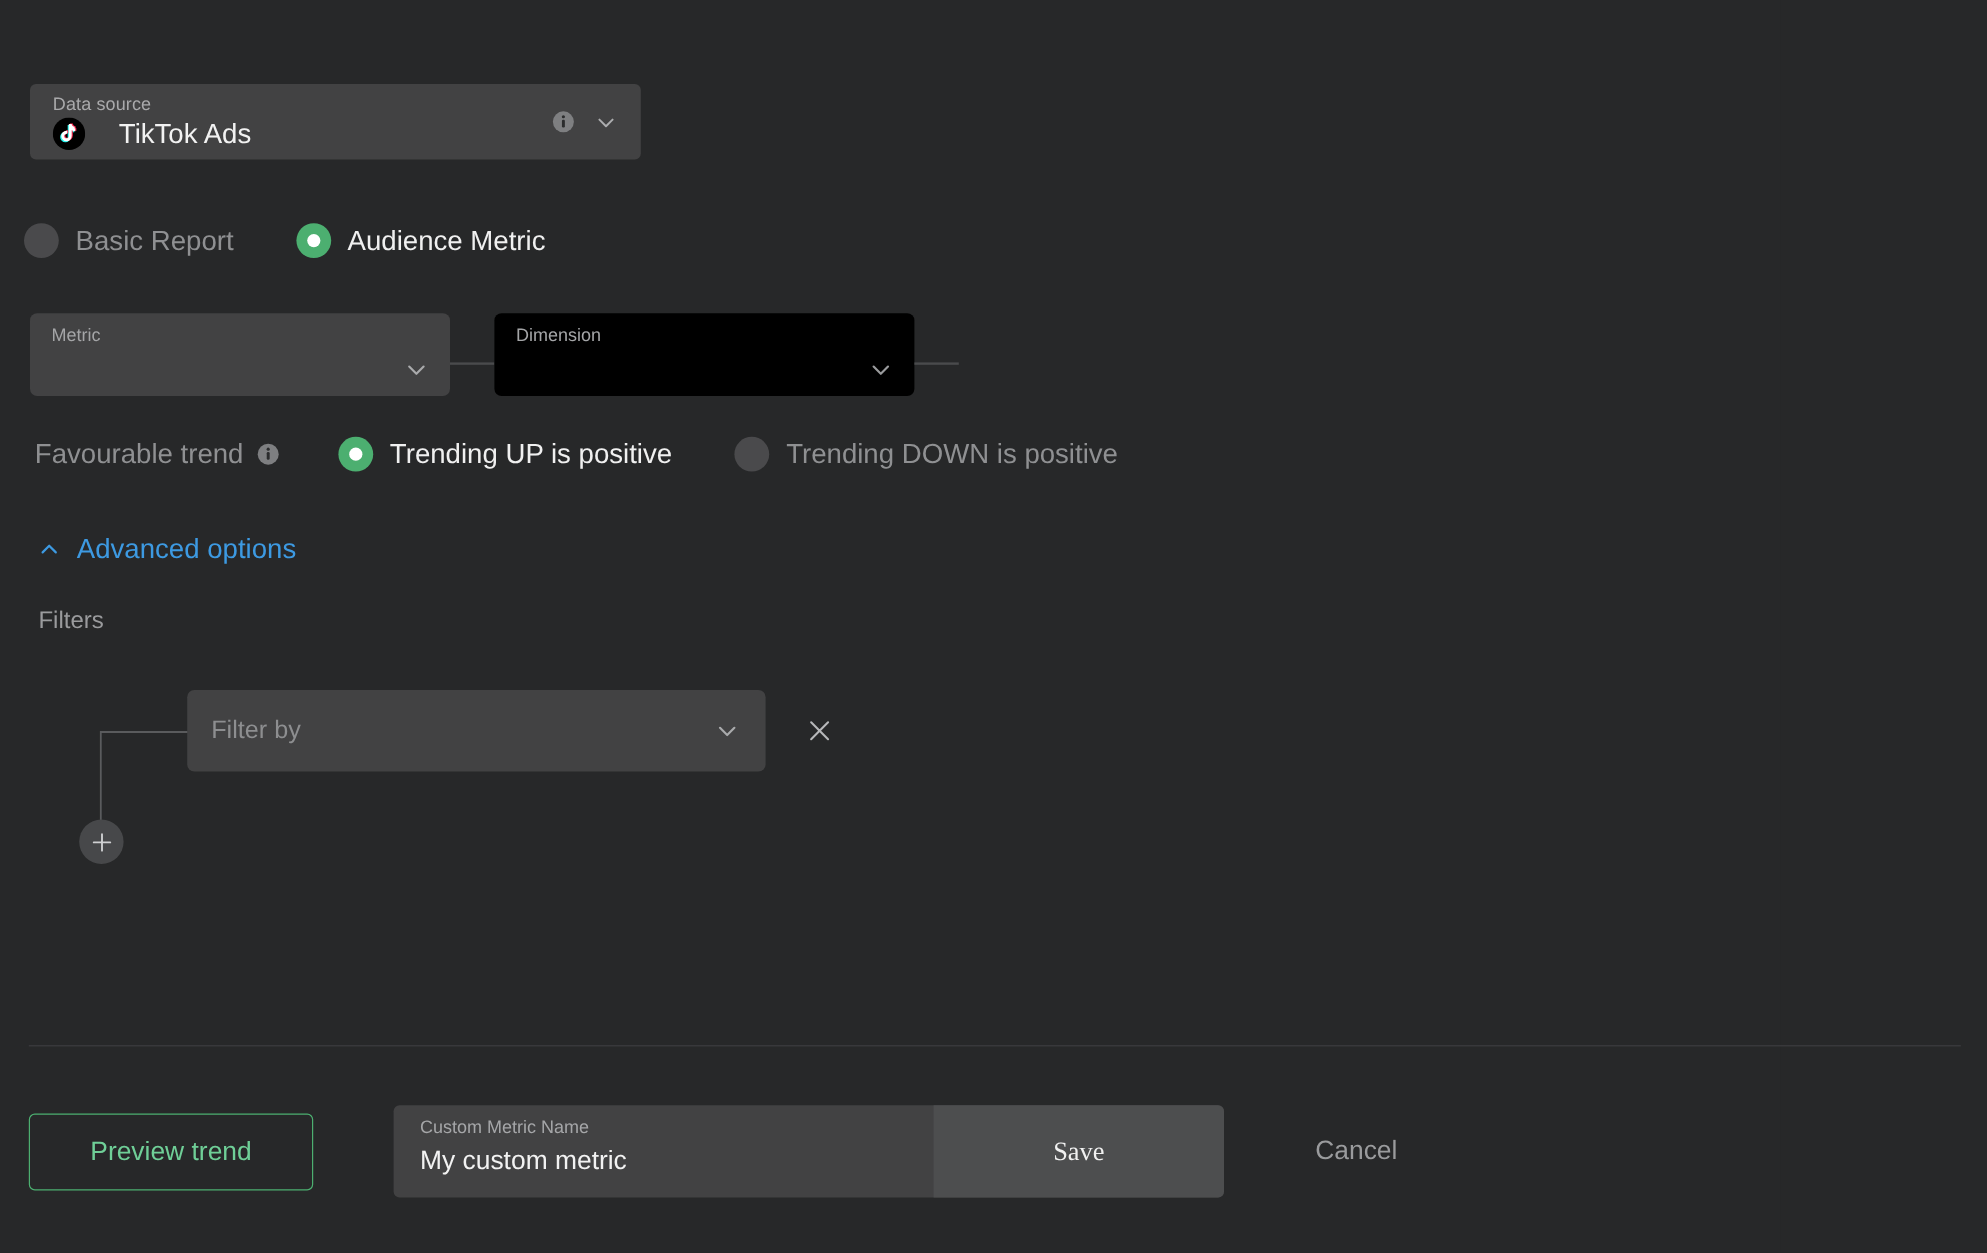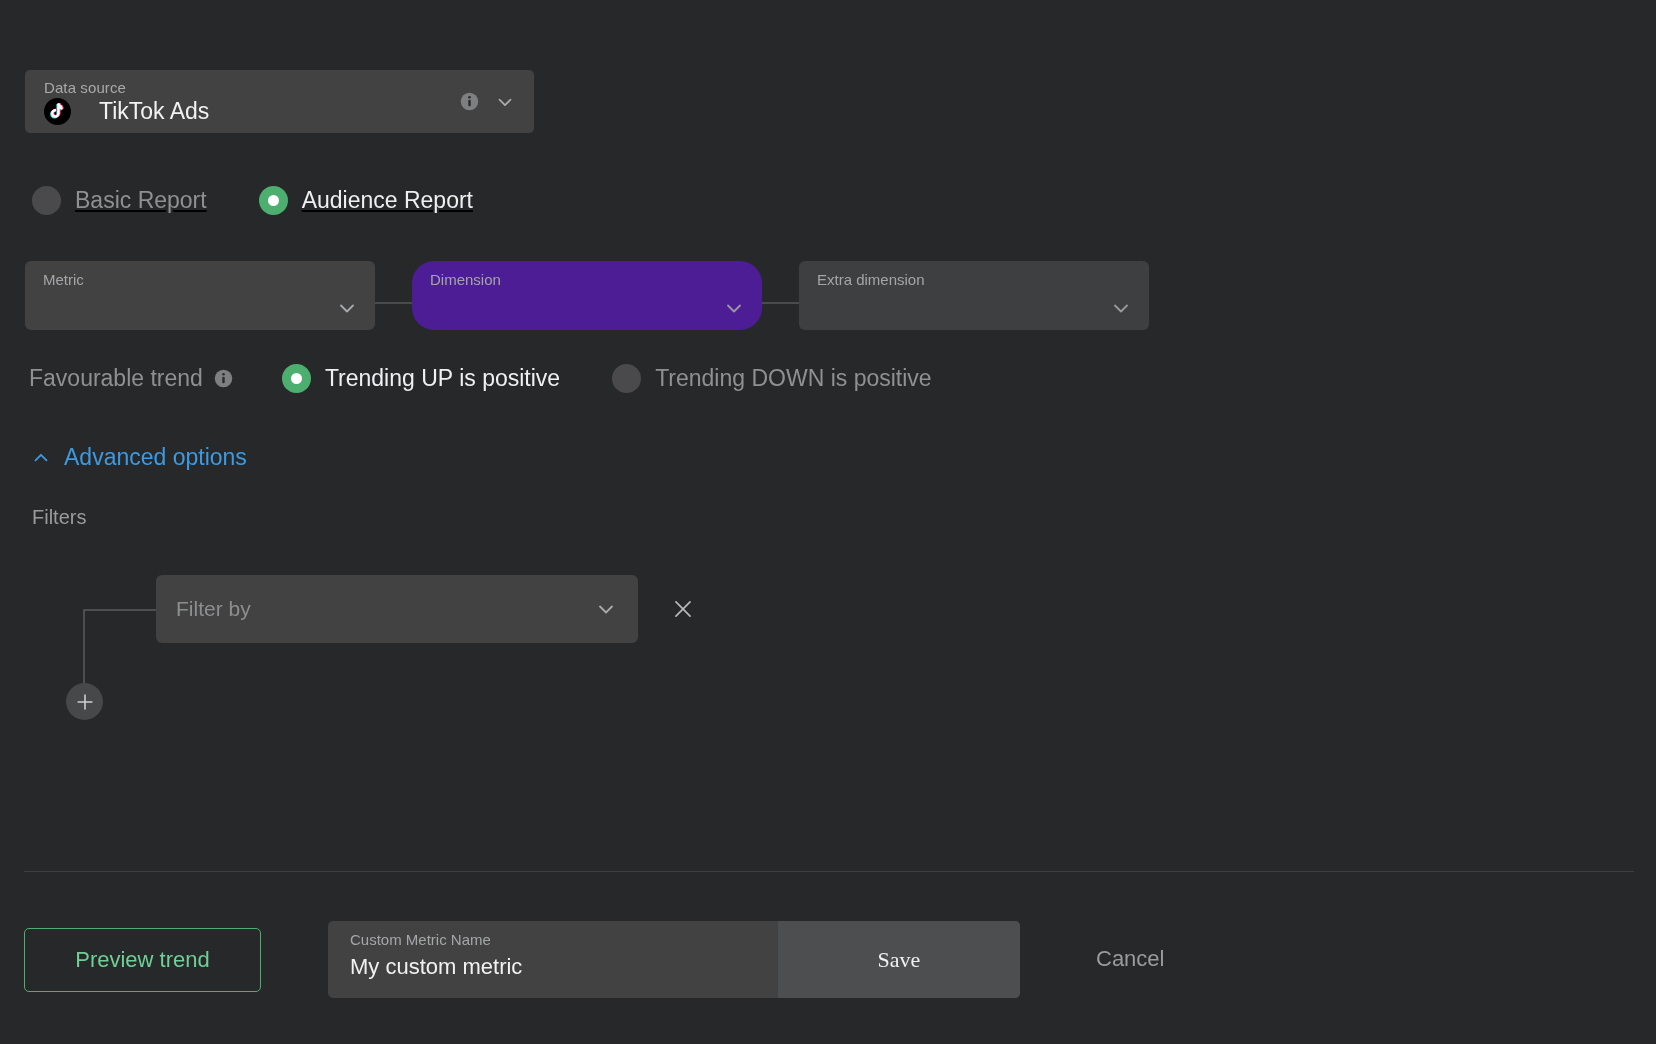--- a/index.html
+++ b/index.html
@@ -45,31 +45,31 @@
     display: flex; align-items: center; justify-content: center;
   }
   .radio-dot.on { background: #4caf70; }
   .radio-dot.on::after {
     content: ""; width: 11px; height: 11px;
     border-radius: 50%; background: #ffffff;
   }
   .radio-label { margin-left: 14px; font-size: 23px; color: #f0f0f0; white-space: nowrap; }
   .radio-label.dim { color: #8f9092; }
 
-  #report-type-row { left: 32px; top: 186px; text-decoration: underline; }
+  #report-type-row { left: 20px; top: 186px; }
   #report-type-row .radio-group + .radio-group { margin-left: 52px; }
 
   
   .selects { position: absolute; left: 25px; top: 261px; display: flex; align-items: flex-start; }
   .select {
     position: relative; height: 69px;
     background: #424243; border-radius: 6px;
   }
   .select.metric { width: 350px; }
-  .select.dim { width: 350px; background: #4c1d95; border-radius: 22px; }
+  .select.dim { width: 350px; background: #000000; }
   .select.extra { width: 350px; background: #3e3f40; }
   .select .sel-label {
     position: absolute; left: 18px; top: 10px;
     font-size: 15px; color: #a4a5a7;
   }
   .select .sel-chev { position: absolute; right: 16px; bottom: 10px; }
   .connector { width: 37px; height: 69px; position: relative; }
   .connector::after {
     content: ""; position: absolute; left: 0; right: 0; top: 41px;
     height: 2px; background: #4a4b4c;
@@ -193,45 +193,39 @@
     </div>
   </div>
 
   <div class="radio-row" id="report-type-row">
     <div class="radio-group">
       <span class="radio-dot"></span>
       <span class="radio-label dim">Basic Report</span>
     </div>
     <div class="radio-group">
       <span class="radio-dot on"></span>
-      <span class="radio-label">Audience Report</span>
+      <span class="radio-label">Audience Metric</span>
     </div>
   </div>
 
   <div class="selects">
     <div class="select metric">
       <span class="sel-label">Metric</span>
       <svg class="sel-chev" width="24" height="24" viewBox="0 0 24 24">
         <path d="M6 9.5 L12 15.5 L18 9.5" fill="none" stroke="#a9aaac" stroke-width="1.8" stroke-linecap="round" stroke-linejoin="round"></path>
       </svg>
     </div>
     <div class="connector"></div>
     <div class="select dim">
       <span class="sel-label">Dimension</span>
       <svg class="sel-chev" width="24" height="24" viewBox="0 0 24 24">
         <path d="M6 9.5 L12 15.5 L18 9.5" fill="none" stroke="#9a9b9d" stroke-width="1.8" stroke-linecap="round" stroke-linejoin="round"></path>
       </svg>
     </div>
     <div class="connector"></div>
-    <div class="select extra">
-      <span class="sel-label">Extra dimension</span>
-      <svg class="sel-chev" width="24" height="24" viewBox="0 0 24 24">
-        <path d="M6 9.5 L12 15.5 L18 9.5" fill="none" stroke="#9a9b9d" stroke-width="1.8" stroke-linecap="round" stroke-linejoin="round"></path>
-      </svg>
-    </div>
   </div>
 
   <div class="radio-row" id="fav-trend-row">
     <span class="fav-label">Favourable trend</span>
     <span class="fav-info">
       <svg width="21" height="21" viewBox="0 0 24 24">
         <circle cx="12" cy="12" r="10" fill="#7e7f81"></circle>
         <circle cx="12" cy="7.2" r="1.5" fill="#2b2c2d"></circle>
         <rect x="10.6" y="10" width="2.8" height="7.4" rx="1.2" fill="#2b2c2d"></rect>
       </svg>

